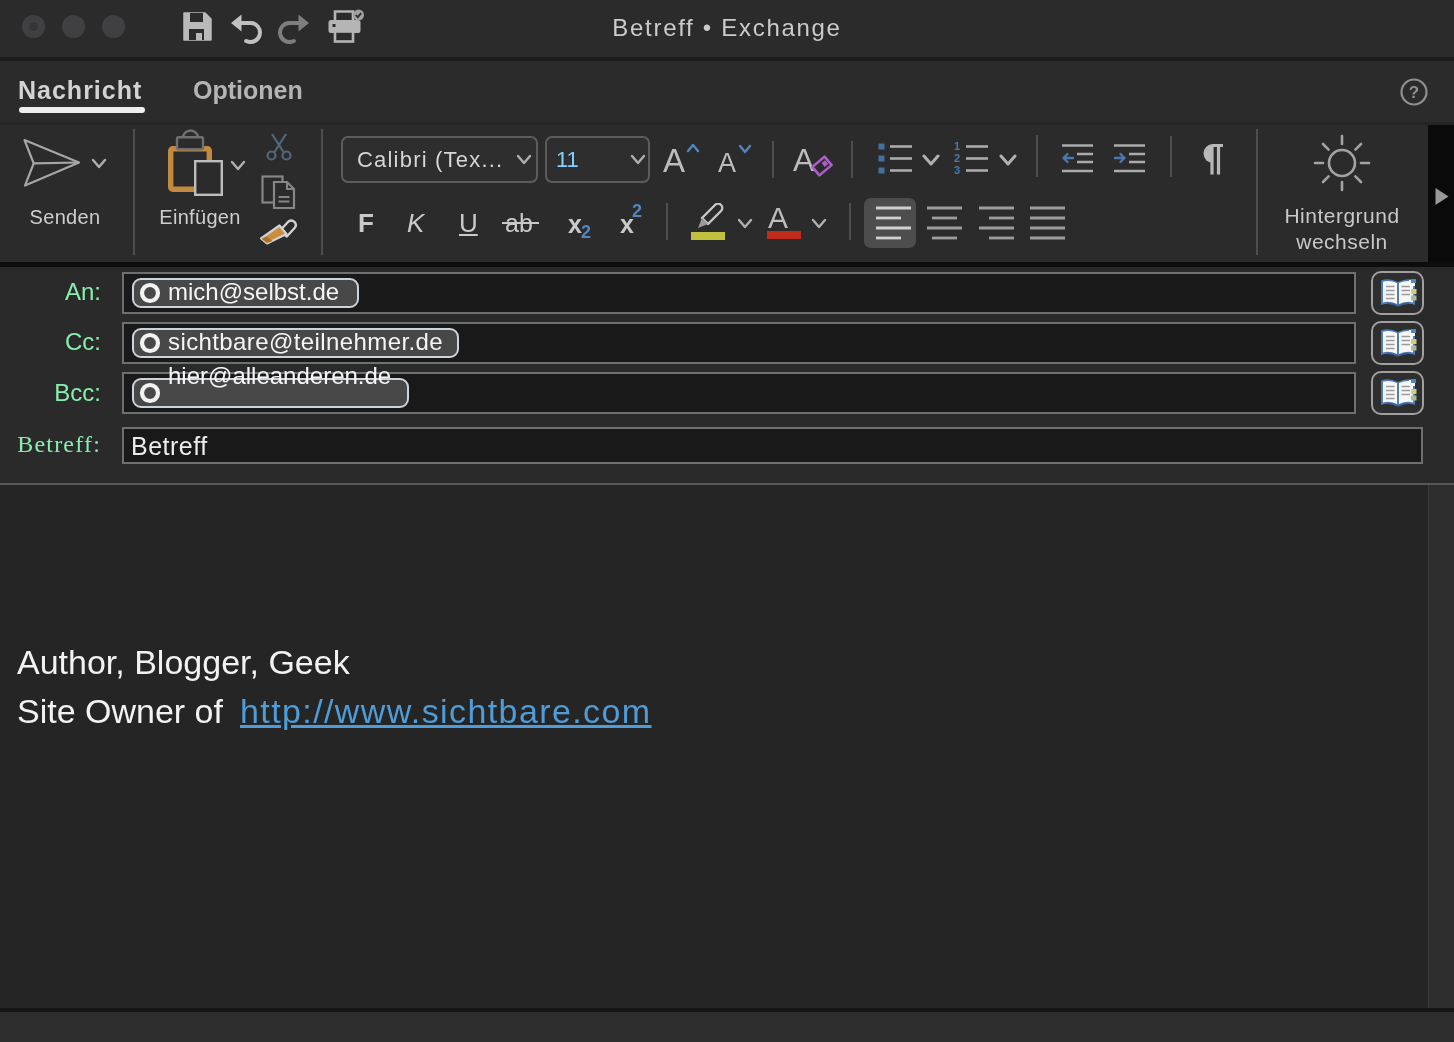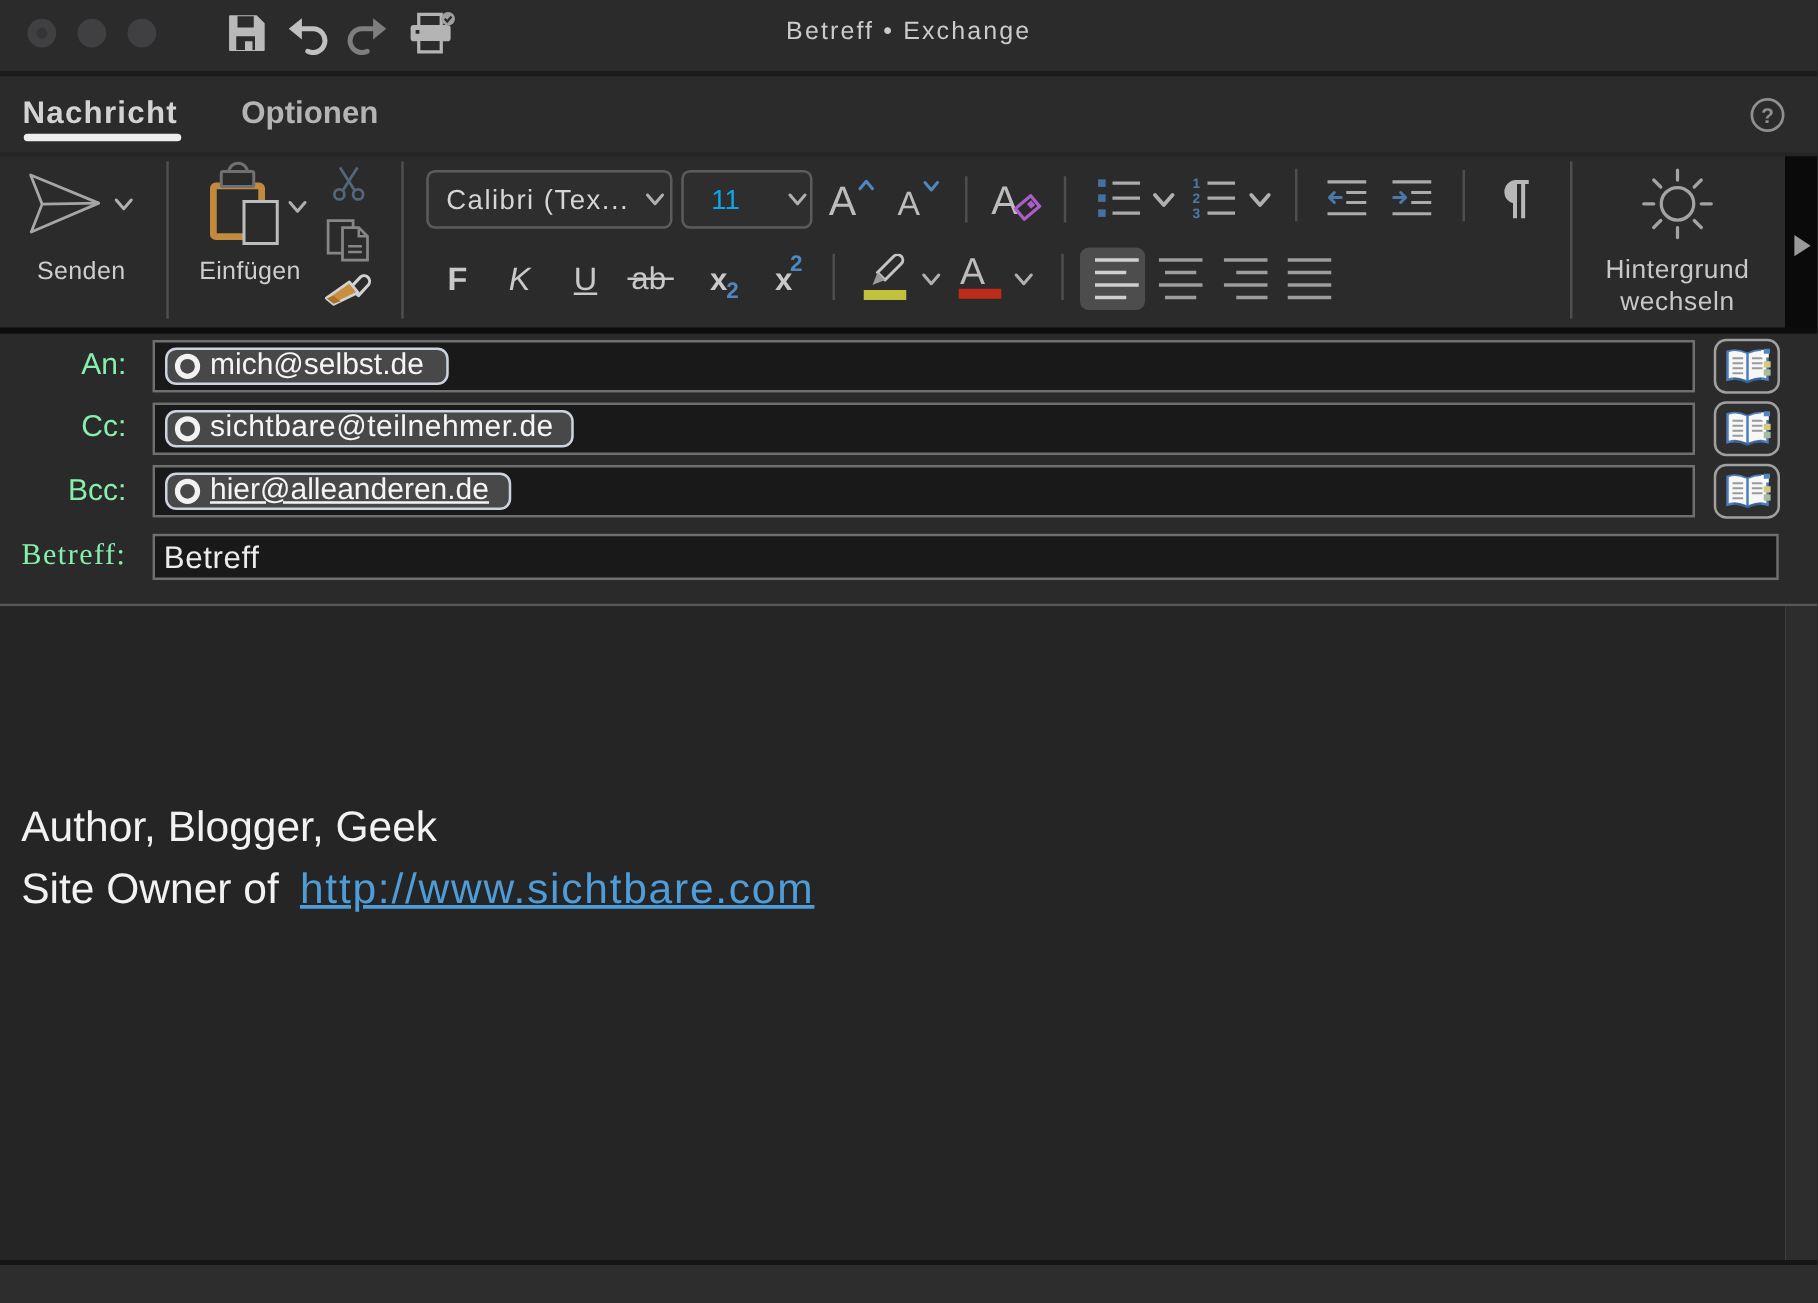--- a/index.html
+++ b/index.html
@@ -45,21 +45,21 @@
 
   <svg class="abs" style="left:325px;top:5px;" width="40" height="40" viewBox="0 0 40 40">
     <path d="M10 15 V6.5 h18 v8.5" fill="none" stroke="#b4b4b4" stroke-width="2.6"></path>
     <rect x="3.5" y="15" width="32" height="13" rx="2.5" fill="#b4b4b4"></rect>
     <rect x="7.5" y="19" width="3" height="3" fill="#2b2b2b"></rect>
     <rect x="10" y="26.5" width="18" height="10" fill="#2b2b2b" stroke="#b4b4b4" stroke-width="2.6"></rect>
     <circle cx="33.5" cy="10" r="5.5" fill="#a0a0a0"></circle>
     <path d="M30.8 10 l2 2.2 l3.4 -4" fill="none" stroke="#2b2b2b" stroke-width="1.8"></path>
   </svg>
 
-  <div class="abs" style="left:0;top:14px;width:1454px;text-align:center;color:#cbcbcb;font-size:20px;letter-spacing:1.7px;">Betreff&nbsp;•&nbsp;Exchange</div>
+  <div class="abs" style="left:0;top:14px;width:1454px;text-align:center;color:#cbcbcb;font-size:24px;letter-spacing:1.7px;">Betreff&nbsp;•&nbsp;Exchange</div>
 
   <div class="abs" style="left:18px;top:76px;color:#d3d3d3;font-size:25px;letter-spacing:1.0px;font-weight:bold;">Nachricht</div>
   <div class="abs" style="left:19px;top:107px;width:126px;height:6px;border-radius:3px;background:#eeeeee;"></div>
   <div class="abs" style="left:193px;top:76px;color:#b4b4b4;font-size:25px;letter-spacing:0px;font-weight:bold;">Optionen</div>
 
   <svg class="abs" style="left:1399px;top:77px;" width="30" height="30" viewBox="0 0 30 30">
     <circle cx="15" cy="15" r="12.5" fill="none" stroke="#8f8f8f" stroke-width="2.2"></circle>
     <text x="15" y="21" text-anchor="middle" font-size="17" font-weight="bold" fill="#8f8f8f" font-family="Liberation Sans">?</text>
   </svg>
 
@@ -115,21 +115,21 @@
     <path d="M3 22.5 L21.5 9.5 L28.5 18 L9 27.5 Z" fill="#c98f3e" stroke="#d2d2d2" stroke-width="2.2" stroke-linejoin="round"></path>
     <path d="M3.5 22.7 L8.8 26.9 L14.5 25 L8.5 20.5 Z" fill="#aa7124"></path>
   </svg>
 
   <div class="abs" style="left:341px;top:136px;width:197px;height:47px;border:2px solid #5c5c5c;border-radius:7px;background:#2e2e2e;"></div>
   <div class="abs" style="left:357px;top:147px;color:#d6d6d6;font-size:22px;letter-spacing:1.2px;">Calibri (Tex...</div>
   <svg class="abs" style="left:516px;top:154px;" width="16" height="12" viewBox="0 0 16 12">
     <path d="M2 2 L8 9 L14 2" fill="none" stroke="#b0b0b0" stroke-width="2.4" stroke-linecap="round" stroke-linejoin="round"></path>
   </svg>
   <div class="abs" style="left:545px;top:136px;width:105px;height:47px;border:2px solid #5c5c5c;border-radius:7px;background:#2e2e2e;"></div>
-  <div class="abs" style="left:556px;top:147px;color:#0ea5e9;font-size:22px;margin-left:13px;">11</div>
+  <div class="abs" style="left:556px;top:147px;color:#7dd3fc;font-size:22px;">11</div>
   <svg class="abs" style="left:630px;top:154px;" width="16" height="12" viewBox="0 0 16 12">
     <path d="M2 2 L8 9 L14 2" fill="none" stroke="#b0b0b0" stroke-width="2.4" stroke-linecap="round" stroke-linejoin="round"></path>
   </svg>
 
   <div class="abs" style="left:663px;top:142px;color:#bcbcbc;font-size:33px;">A</div>
   <svg class="abs" style="left:686px;top:143px;" width="14" height="10" viewBox="0 0 14 10">
     <path d="M2 8 L7 2 L12 8" fill="none" stroke="#4f87c0" stroke-width="2.4" stroke-linecap="round" stroke-linejoin="round"></path>
   </svg>
   <div class="abs" style="left:718px;top:148px;color:#bcbcbc;font-size:27px;">A</div>
   <svg class="abs" style="left:738px;top:144px;" width="14" height="10" viewBox="0 0 14 10">
@@ -303,21 +303,21 @@
   <div class="chip" style="left:132px;top:328px;width:327px;"></div>
   <svg class="abs" style="left:139px;top:332px;" width="22" height="22" viewBox="0 0 22 22">
       <circle cx="11" cy="11" r="8" fill="none" stroke="#f2f2f2" stroke-width="4.2"></circle>
     </svg>
   <div class="chiptext" style="left:168px;top:328px;letter-spacing:0.4px;">sichtbare@teilnehmer.de</div>
 
   <div class="chip" style="left:132px;top:378px;width:277px;"></div>
   <svg class="abs" style="left:139px;top:382px;" width="22" height="22" viewBox="0 0 22 22">
       <circle cx="11" cy="11" r="8" fill="none" stroke="#f2f2f2" stroke-width="4.2"></circle>
     </svg>
-  <div class="chiptext" style="left:168px;top:378px;text-decoration:underline;">hier@alleanderen.de</div>
+  <div class="chiptext" style="left:168px;top:362px;">hier@alleanderen.de</div>
 
   <div class="bookbtn" style="left:1371px;top:271px;"></div>
   <div class="bookbtn" style="left:1371px;top:321px;"></div>
   <div class="bookbtn" style="left:1371px;top:371px;"></div>
   <svg class="abs booksvg" style="left:1379px;top:277px;" width="38" height="32" viewBox="0 0 38 32">
     <path d="M19 5 Q10 0.5 2 3.5 L2 28 Q10 25 19 29 Q28 25 36 28 L36 3.5 Q28 0.5 19 5 Z" fill="#4f7dba"></path>
     <path d="M18 6 Q10 2.5 4 4.8 L4 25.5 Q10 23.5 18 27 Z" fill="#f7f7f7"></path>
     <path d="M20 6 Q28 2.5 34 4.8 L34 25.5 Q28 23.5 20 27 Z" fill="#f7f7f7"></path>
     <g stroke="#9a9a9a" stroke-width="1.6">
       <path d="M7 9.5 h8.5 M7 13.5 h8.5 M7 17.5 h8.5 M7 21.5 h8.5"></path>

